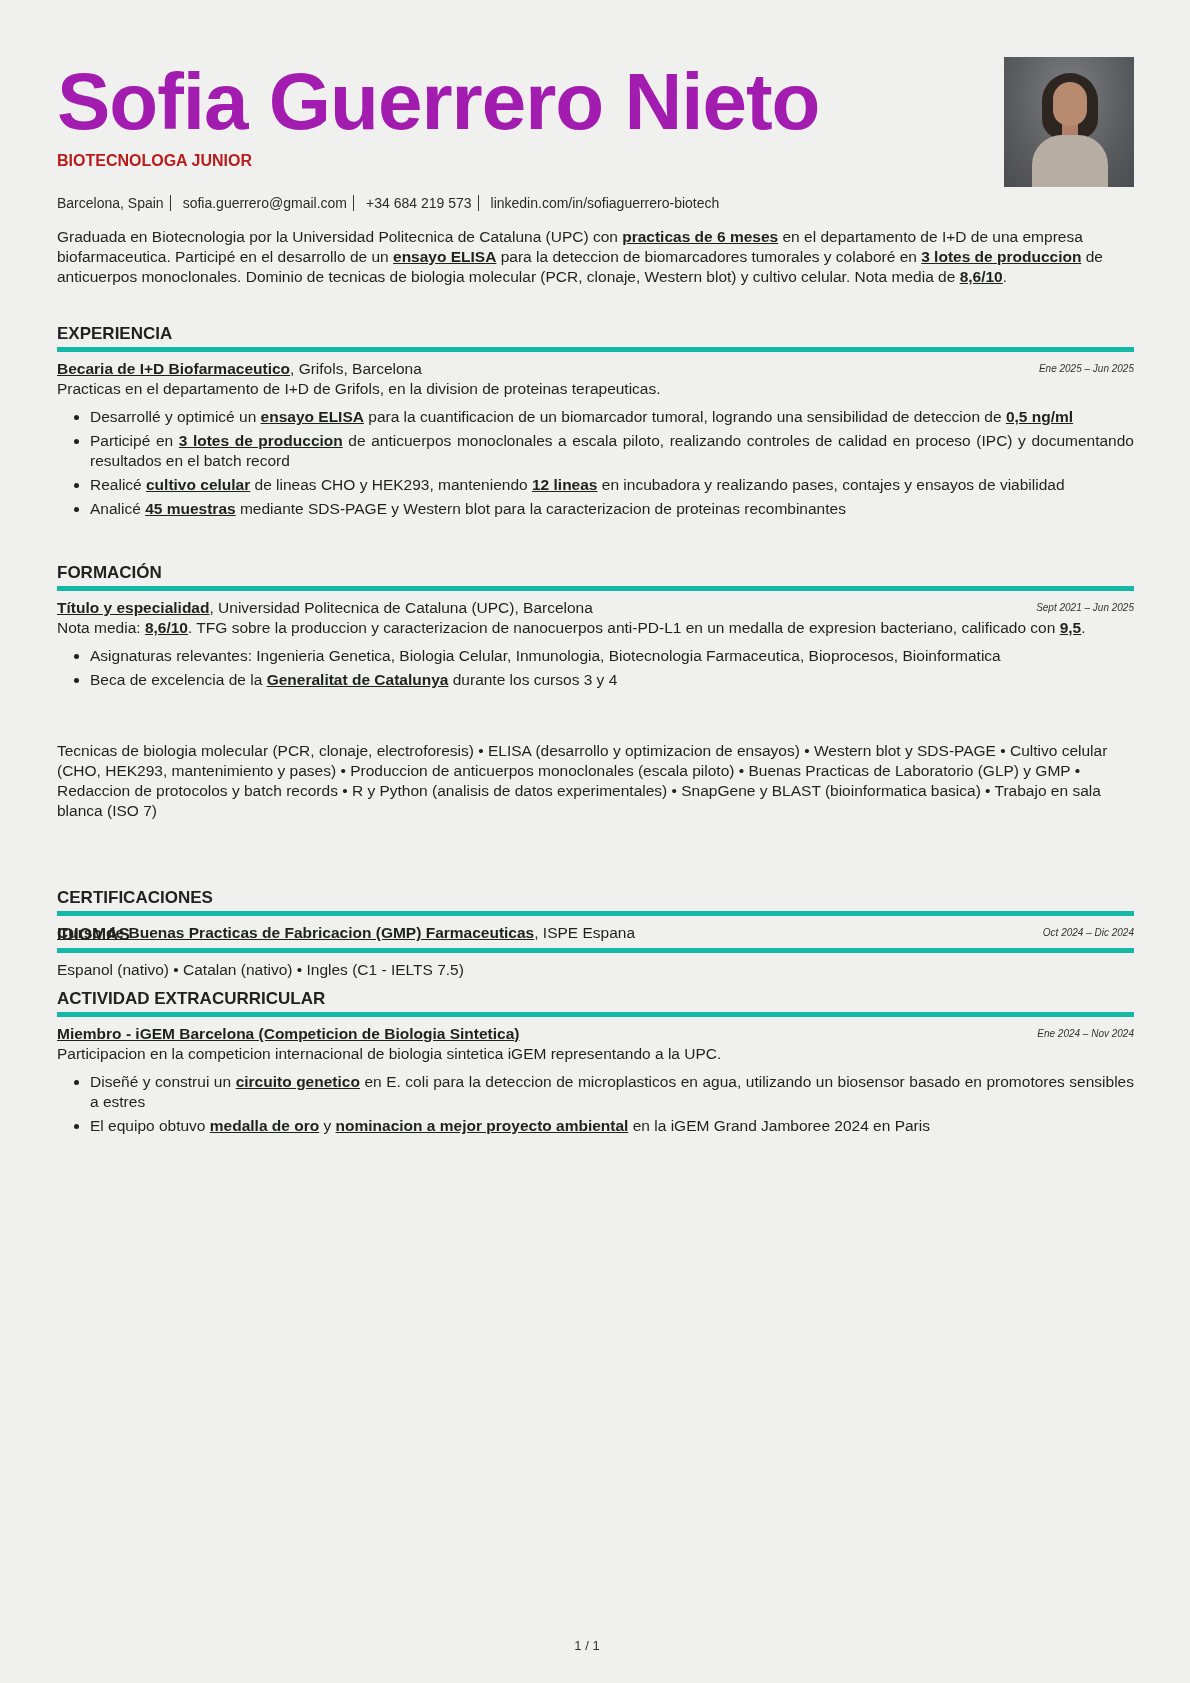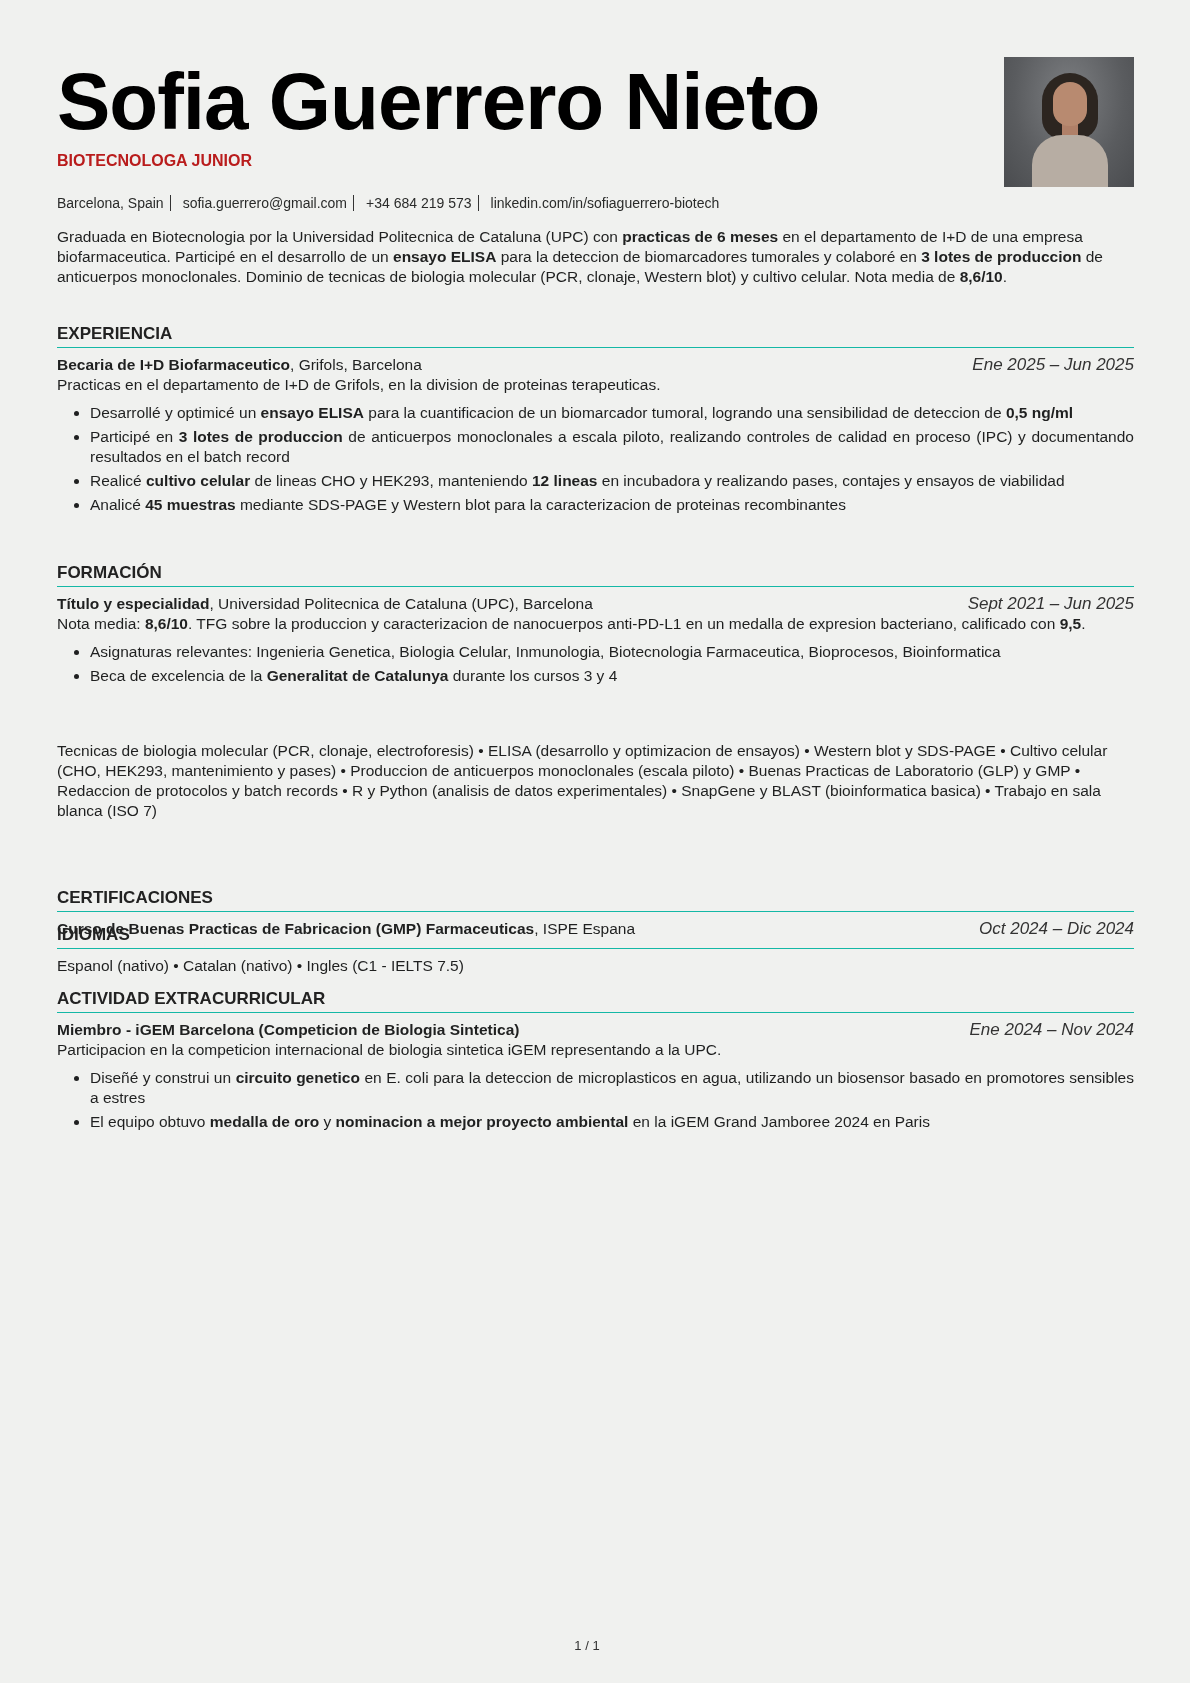--- a/index.html
+++ b/index.html
@@ -8,21 +8,21 @@
     background: #f0f1ef;
     font-family: "Liberation Sans", "DejaVu Sans", sans-serif;
     color: #1f2020;
     position: relative;
     overflow: hidden;
   }
   .page { position: absolute; left: 57px; top: 0; width: 1077px; }
   .name {
     position: absolute; left: 0; top: 62px;
     font-size: 80px; font-weight: 700; letter-spacing: -1px;
-    color: #000000; line-height: 1;
+    color: #a21caf; line-height: 1;
   }
   .role {
     position: absolute; left: 0; top: 152px;
     font-size: 16px; font-weight: 700; color: #b91c1c;
   }
   .contact {
     position: absolute; left: 0; top: 195px;
     font-size: 14px; color: #2a2b2a; white-space: nowrap;
   }
   .contact .sep { display: inline-block; width: 1px; height: 16px; background: #333; vertical-align: -3px; margin: 0 12px 0 6px; }
@@ -46,28 +46,28 @@
   .photo .neck {
     position: absolute; left: 58px; top: 64px; width: 16px; height: 18px; background: #b08068;
   }
   .summary {
     position: absolute; left: 0; top: 227px; width: 1077px;
     font-size: 15.5px; line-height: 20px;
   }
   .section { position: absolute; left: 0; width: 1077px; }
   .sec-title {
     font-size: 17px; font-weight: 700; color: #222;
-    padding-bottom: 3px; border-bottom: 1px solid #14b8a6;
+    padding-bottom: 3px; border-bottom: 5px solid #14b8a6;
   }
   .entry-head { display: flex; justify-content: space-between; font-size: 15.5px; margin-top: 7px; line-height: 20px; }
-  .date { font-style: italic; font-size: 17px; color: #333; }
+  .date { font-style: italic; font-size: 10px; color: #333; }
   .desc { font-size: 15.5px; line-height: 20px; }
   ul.bullets { margin: 8px 0 0 0; padding-left: 33px; font-size: 15.5px; line-height: 20px; }
   ul.bullets li { margin-bottom: 4px; text-align: justify; }
-  b { font-weight: 700; }
+  b { font-weight: 700; text-decoration: underline; }
   .footer { position: absolute; top: 1638px; left: 0; width: 1174px; text-align: center; font-size: 13px; color: #333; }
 </style>
 </head>
 <body>
 
 <div class="page">
   <div class="name">Sofia Guerrero Nieto</div>
   <div class="role">BIOTECNOLOGA JUNIOR</div>
   <div class="contact">
     <span>Barcelona, Spain</span><span class="sep"></span><span>sofia.guerrero@gmail.com</span><span class="sep"></span><span>+34 684 219 573</span><span class="sep"></span><span>linkedin.com/in/sofiaguerrero-biotech</span>

